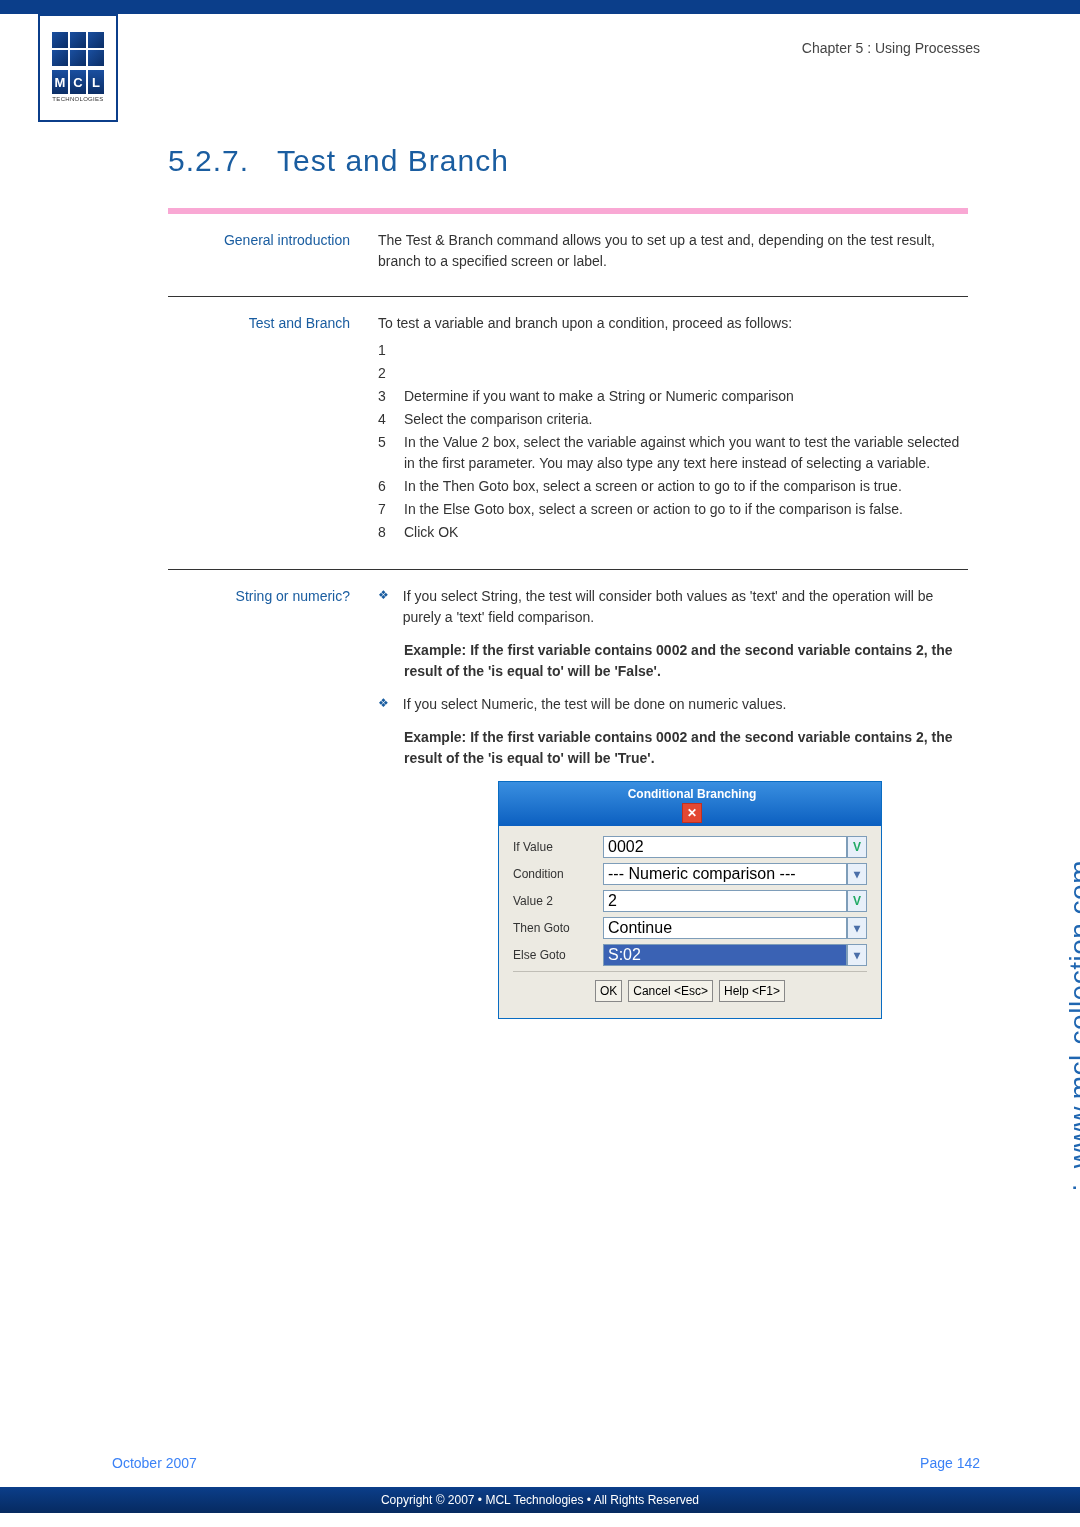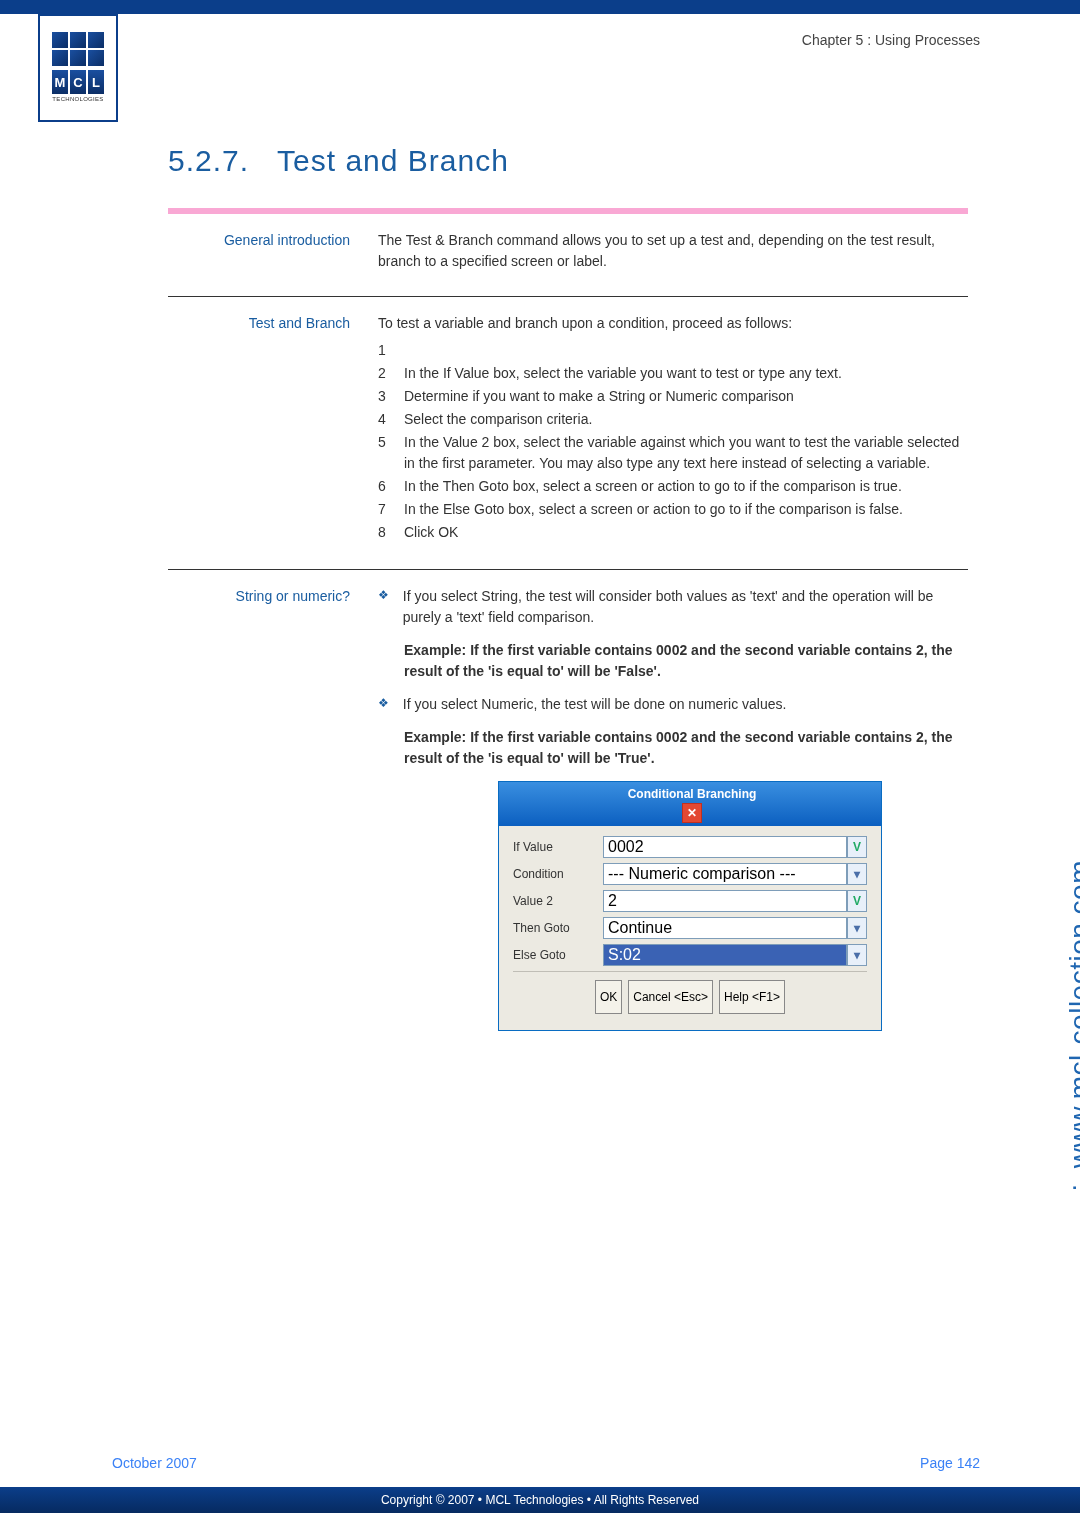--- a/index.html
+++ b/index.html
@@ -5,21 +5,21 @@
   * { box-sizing: border-box; margin: 0; padding: 0; }
   html, body { width: 1080px; height: 1527px; background: #fff; font-family: Verdana, Arial, sans-serif; color: #3a3a3a; position: relative; }
   .top-bar { width: 100%; height: 14px; background: #0b3e8a; }
   .logo-wrap { position: absolute; top: 14px; left: 38px; width: 80px; height: 108px; border: 2px solid #0b3e8a; display: flex; align-items: center; justify-content: center; background: #fff; }
   .logo-inner { width: 54px; height: 72px; display: flex; flex-direction: column; align-items: center; }
   .logo-squares { display: grid; grid-template-columns: repeat(3,16px); grid-template-rows: repeat(2,16px); gap: 2px; }
   .logo-squares div { background: linear-gradient(135deg,#1a4fa0,#0b2e66); }
   .logo-mcl { display: flex; gap: 2px; margin-top: 4px; }
   .logo-mcl span { width: 16px; height: 24px; background: linear-gradient(180deg,#1a4fa0,#0b2e66); color:#fff; font-size:13px; font-weight:bold; display:flex; align-items:center; justify-content:center; }
   .logo-tech { font-size: 6px; letter-spacing: 0.3px; margin-top: 2px; color:#333; }
-  .chapter { position: absolute; top: 32px; right: 100px; font-size: 14px; color: #444; }
+  .chapter { position: absolute; top: 40px; right: 100px; font-size: 14px; color: #444; }
   .content { position: absolute; top: 144px; left: 168px; width: 800px; }
   .section-title { color: #1a5da0; font-size: 30px; font-weight: normal; letter-spacing: 1px; margin-bottom: 30px; }
   .block { display: flex; border-top: 1px solid #333; padding: 16px 0 24px 0; }
   .block:first-of-type { border-top: 6px solid #f9a8d4; }
   .side-label { width: 210px; flex-shrink: 0; color: #1a5da0; font-size: 14px; text-align: right; padding-right: 28px; padding-top: 2px; }
   .body-text { flex: 1; font-size: 14px; line-height: 1.5; color: #333; }
   .body-text .lead { margin-bottom: 6px; }
   .num-list { list-style: none; padding-left: 0; }
   .num-list li { display: flex; margin-bottom: 2px; }
   .num-list li .num { width: 26px; flex-shrink: 0; }
@@ -32,21 +32,21 @@
   .close-x { width: 20px; height: 20px; background: #e34832; color:#fff; display:flex; align-items:center; justify-content:center; border:1px solid #c03020; font-weight:bold; }
   .dialog-body { padding: 10px 14px 6px 14px; }
   .drow { display:flex; align-items:center; margin-bottom: 5px; }
   .dlabel { width: 90px; color:#333; }
   .dfield { flex:1; display:flex; }
   .dinput { flex:1; border:1px solid #7e9db9; background:#fff; height:22px; padding: 2px 4px; font-size:16px; }
   .dinput.sel { background:#3a62b4; color:#fff; }
   .dbtn { width:20px; height:22px; border:1px solid #7e9db9; background:#e8f0fa; display:flex; align-items:center; justify-content:center; color:#2a6; font-weight:bold; font-size:12px; }
   .dbtn.dd { color:#4a6ea8; }
   .btn-row { display:flex; justify-content:center; gap:6px; padding: 8px 0 10px 0; border-top: 1px solid #c0beb6; margin-top: 4px;}
-  .wbtn { border:1px solid #888; background:#f4f2ea; padding:2px 4px; font-size:12px; height: 34px; display:flex; align-items:center;}
+  .wbtn { border:1px solid #888; background:#f4f2ea; padding:2px 4px; font-size:12px; height: 22px; display:flex; align-items:center;}
   .side-url { position: absolute; right: 16px; top: 860px; transform: rotate(-90deg); transform-origin: right top; color: #1f66b1; font-size: 28px; letter-spacing: 0.5px; white-space: nowrap; }
   .side-url .dots { color:#1f66b1; margin-right:8px; font-size: 22px;}
   .footer-row { position:absolute; left: 112px; right: 100px; bottom: 56px; display:flex; justify-content:space-between; font-size: 14px; color:#3b82f6;}
   .bottom-bar { position:absolute; bottom: 14px; left:0; width:100%; height: 26px; background: linear-gradient(180deg,#0b3e8a,#062a60); color:#fff; font-size:12px; display:flex; align-items:center; justify-content:center;}
   .soft { font-family: Verdana, sans-serif; }
 </style>
 </head>
 <body>
 
 <div class="top-bar"></div>
@@ -85,21 +85,20 @@
   <div class="block">
     <div class="side-label">Test and Branch</div>
     <div class="body-text">
       <div class="lead">To test a variable and branch upon a condition, proceed as follows:</div>
       <ol class="num-list">
         <li>
             <span class="num">1</span>
           </li>
         <li>
             <span class="num">2</span>
-            <span>In the If Value box, select the variable you want to test or type any text.</span>
           </li>
         <li>
             <span class="num">3</span>
             <span>Determine if you want to make a String or Numeric comparison</span>
           </li>
         <li>
             <span class="num">4</span>
             <span>Select the comparison criteria.</span>
           </li>
         <li>

